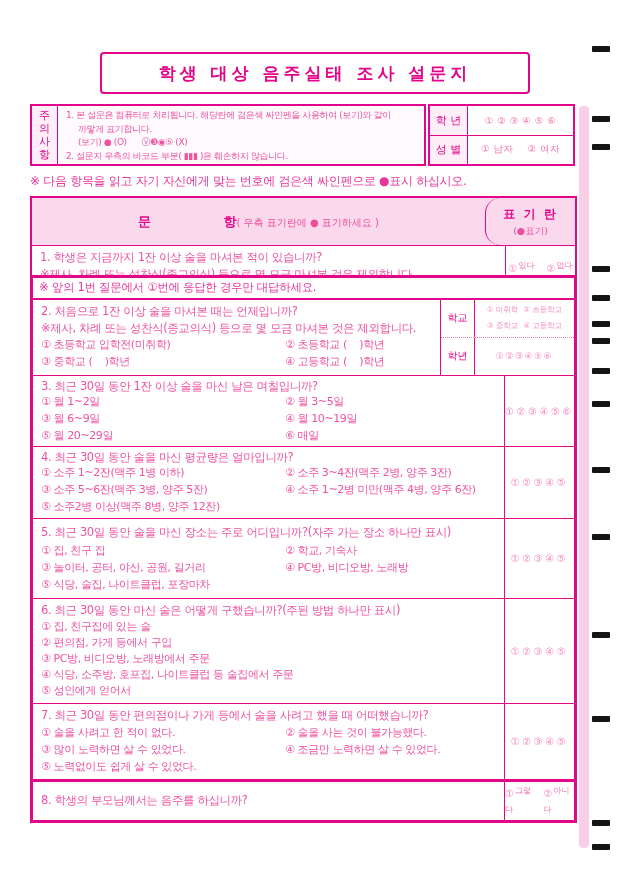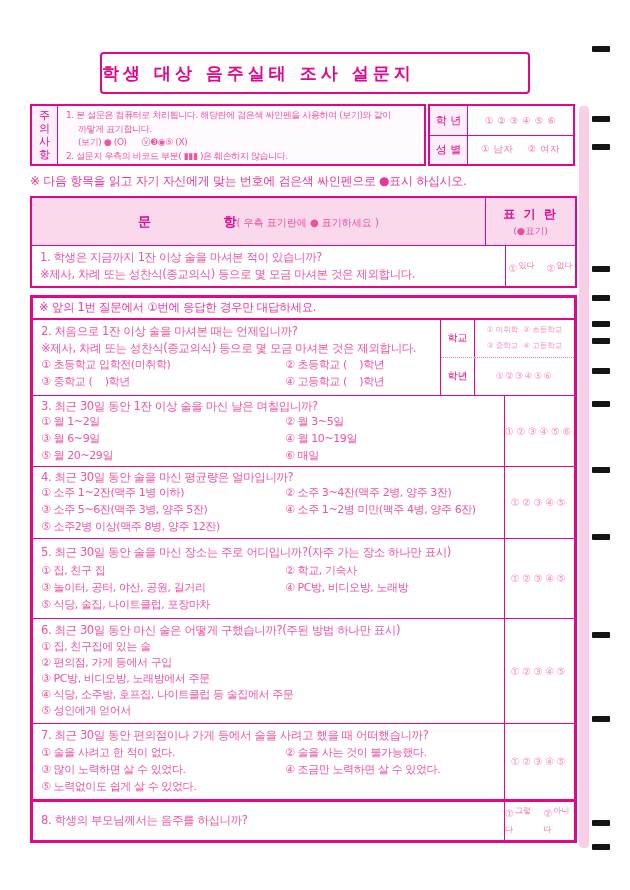--- a/index.html
+++ b/index.html
@@ -7,21 +7,21 @@
   .page {
     position:relative; width:630px; height:890px; background:#ffffff;
     font-family:"DejaVu Sans","Liberation Sans",sans-serif;
     color:#ee52a1; overflow:hidden;
   }
 
   
   .title-box {
     position:absolute; left:100px; top:52px; width:430px; height:42px;
     border:2px solid #e2068a; border-radius:4px; background:#fff;
-    display:flex; align-items:center; 
+    display:flex; align-items:center; justify-content:center;
   }
   .title-box .t { font-size:17px; font-weight:bold; letter-spacing:4px; color:#e2068a; }
 
   
   .notice-box {
     position:absolute; left:30px; top:104px; width:396px; height:62px;
     border:2px solid #e2068a; display:flex; background:#fffafd;
   }
   .notice-label {
     width:26px; border-right:1.5px solid #e2068a; background:#fdeef7;
@@ -55,39 +55,39 @@
 
   
   .form-top {
     position:absolute; left:30px; top:196px; width:547px; height:92px;
     border:2px solid #e2068a; display:flex; flex-direction:column; background:#fff;
   }
   .hdr-row { height:48px; border-bottom:1.5px solid #e2068a; display:flex; background:#fbd9ec; }
   .hdr-q { flex:1; display:flex; flex-direction:row; align-items:center; justify-content:center; }
   .hdr-q .t1 { font-size:13px; font-weight:bold; color:#e2068a; white-space:pre; }
   .hdr-q .t2 { font-size:10px; color:#ec4d9e; margin-top:2px; }
-  .hdr-m { width:90px; border-left:1.5px solid #e2068a; display:flex; flex-direction:column; align-items:center; justify-content:center; }
+  .hdr-m { width:90px; border-left:1.5px solid #e2068a; display:flex; flex-direction:column; align-items:center; justify-content:center;border-radius:15px; }
   .hdr-m .t1 { font-size:12px; font-weight:bold; letter-spacing:2px; color:#e2068a; }
   .hdr-m .t2 { font-size:9.5px; color:#ec4d9e; margin-top:2px; }
 
   .qrow { display:flex; border-bottom:1.5px solid #e2068a; background:#fff; }
   .qrow:last-child { border-bottom:none; }
   .qcell { flex:1; padding:3px 6px 3px 8px; display:flex; flex-direction:column; justify-content:space-evenly; overflow:hidden; }
   .qline { font-size:11.5px; letter-spacing:-0.4px; white-space:pre; color:#ee52a1; }
   .opts2 { display:grid; grid-template-columns:244px 1fr; row-gap:1px; }
   .opts1 { display:flex; flex-direction:column; }
   .opt { font-size:11px; letter-spacing:-0.4px; white-space:pre; color:#ee52a1; line-height:1.45; }
   .mcell { width:70px; border-left:1.5px solid #e2068a; display:flex; align-items:center; justify-content:center; }
   .marks { font-size:10px; letter-spacing:2.5px; color:#f48cc1; white-space:nowrap; }
   .ans-pairs { display:flex; gap:12px; align-items:center; }
   .ans-pairs .num { font-size:10px; color:#f48cc1; }
   .ans-pairs .lbl { font-size:8px; color:#f173b1; position:relative; top:-4px; margin-left:1px; }
 
   .form-block {
-    position:absolute; left:30px; top:295px; width:547px; height:548px;
+    position:absolute; left:30px; top:275px; width:547px; height:548px;
     border:3px solid #e2068a; display:flex; flex-direction:column; background:#fff;
   }
   .gate-row { height:22px; border-bottom:2px solid #e2068a; display:flex; align-items:center;
     padding-left:6px; font-size:11.5px; color:#e8359a; letter-spacing:-0.3px; white-space:pre; }
   .thickline { border-bottom:3px solid #e2068a !important; }
 
   
   .q2right { width:134px; border-left:1.5px solid #e2068a; display:flex; flex-direction:column; }
   .q2sub { flex:1; display:flex; }
   .q2sub.grade { border-top:1.5px dotted #ec77b3; }

